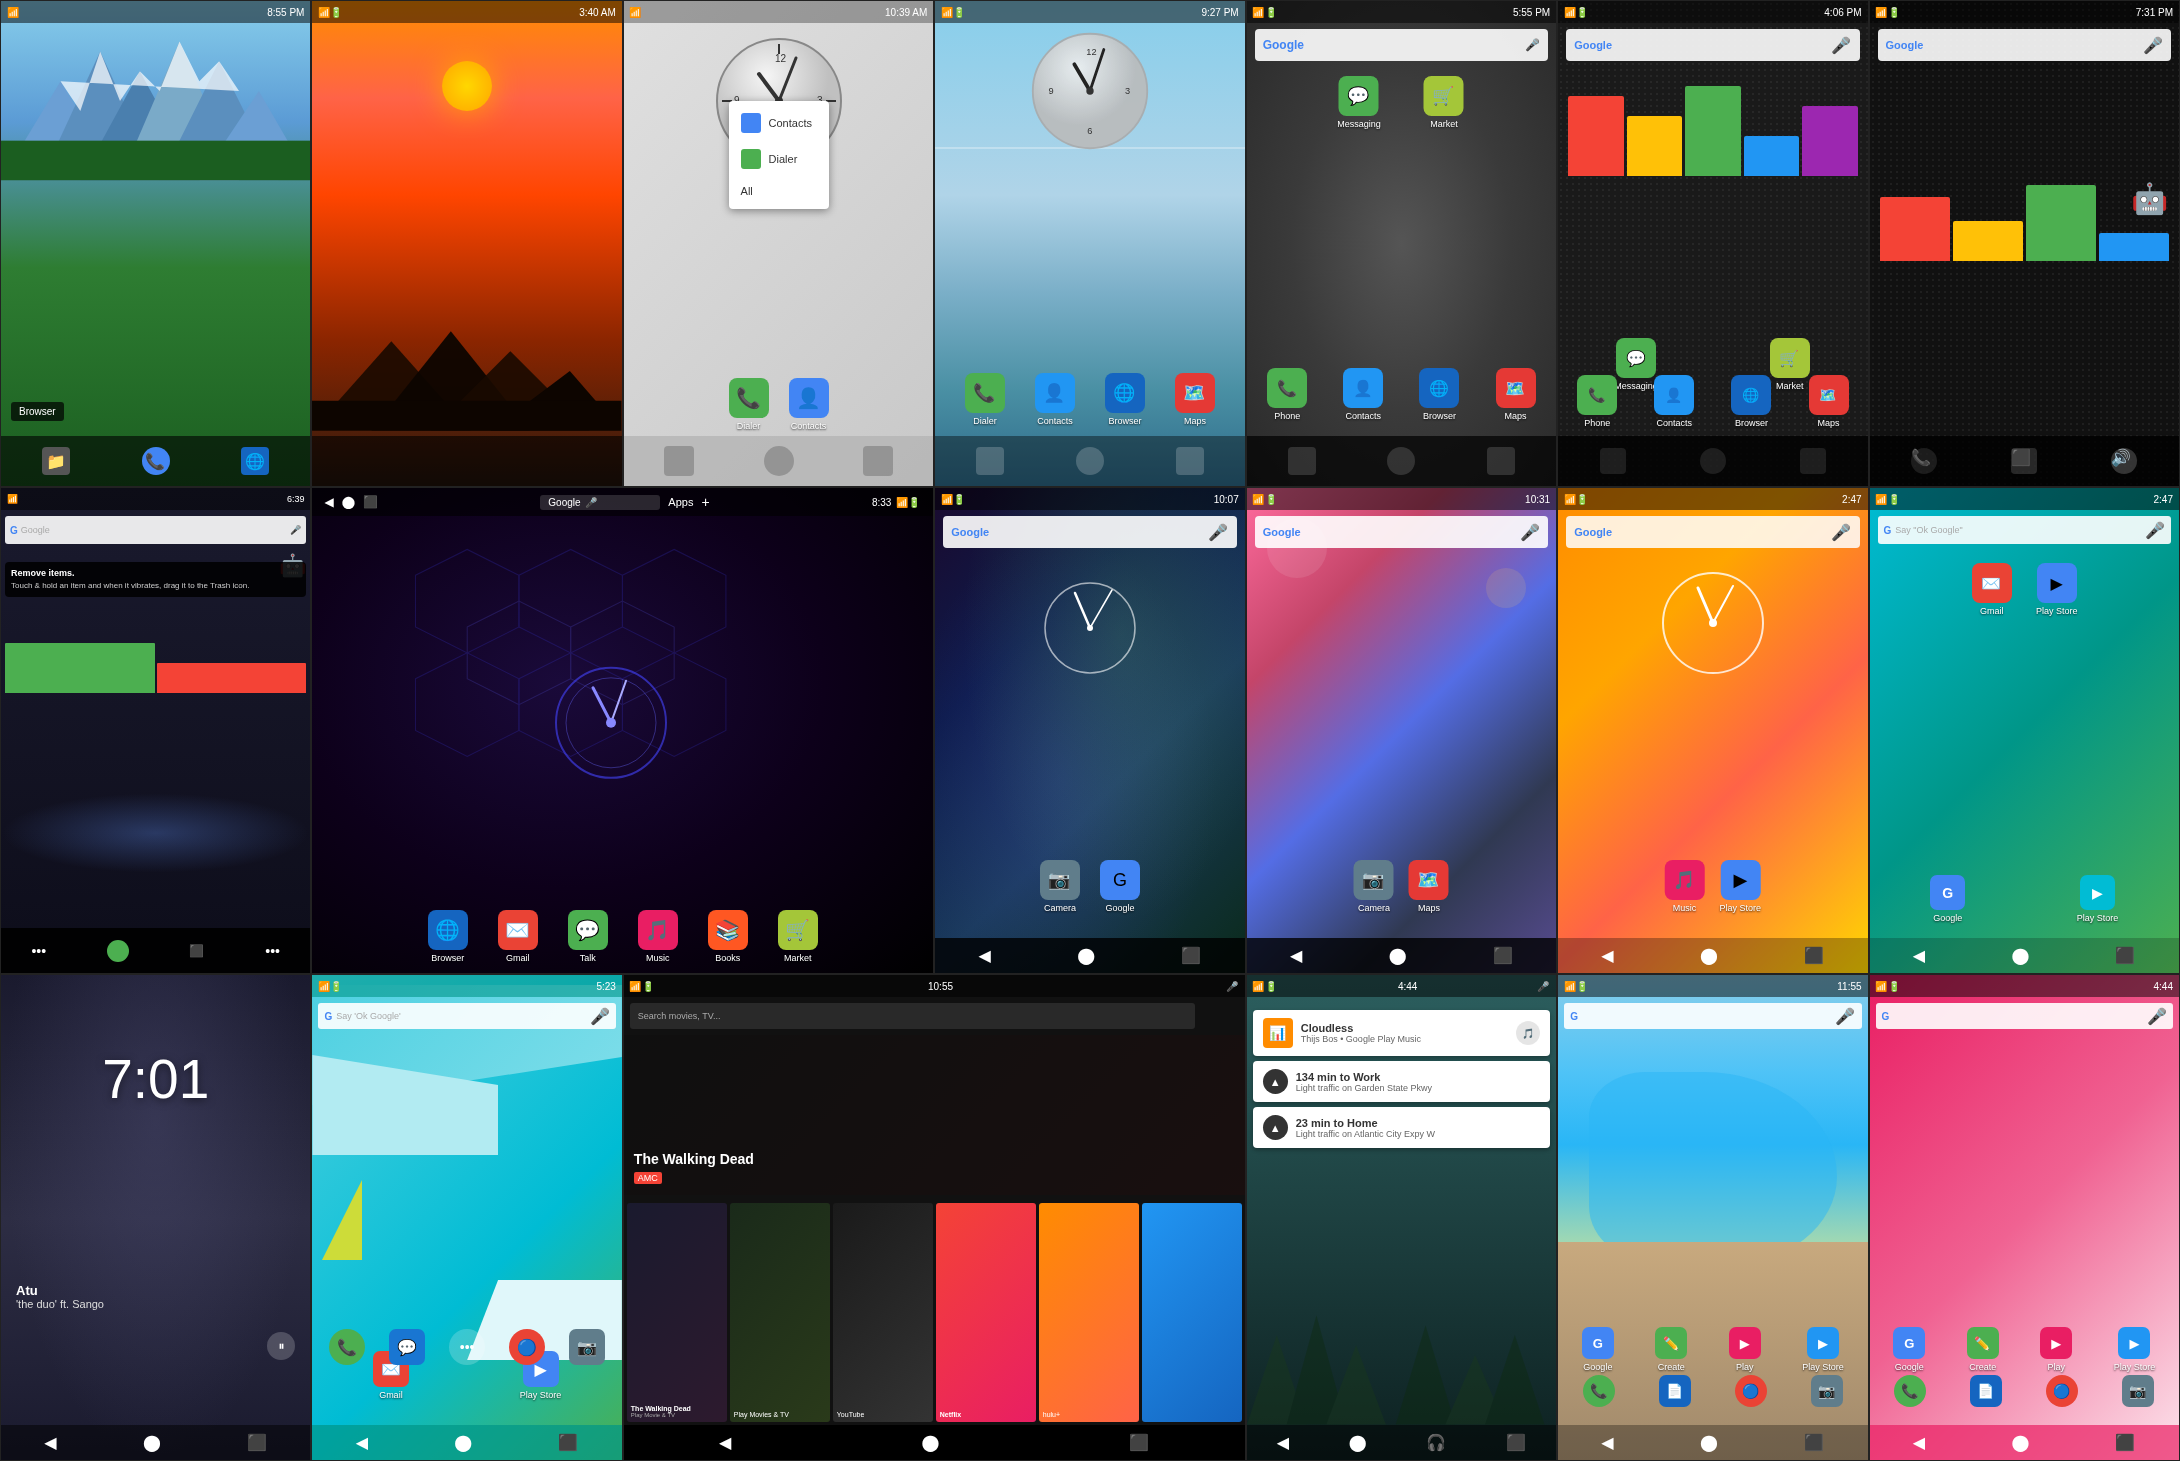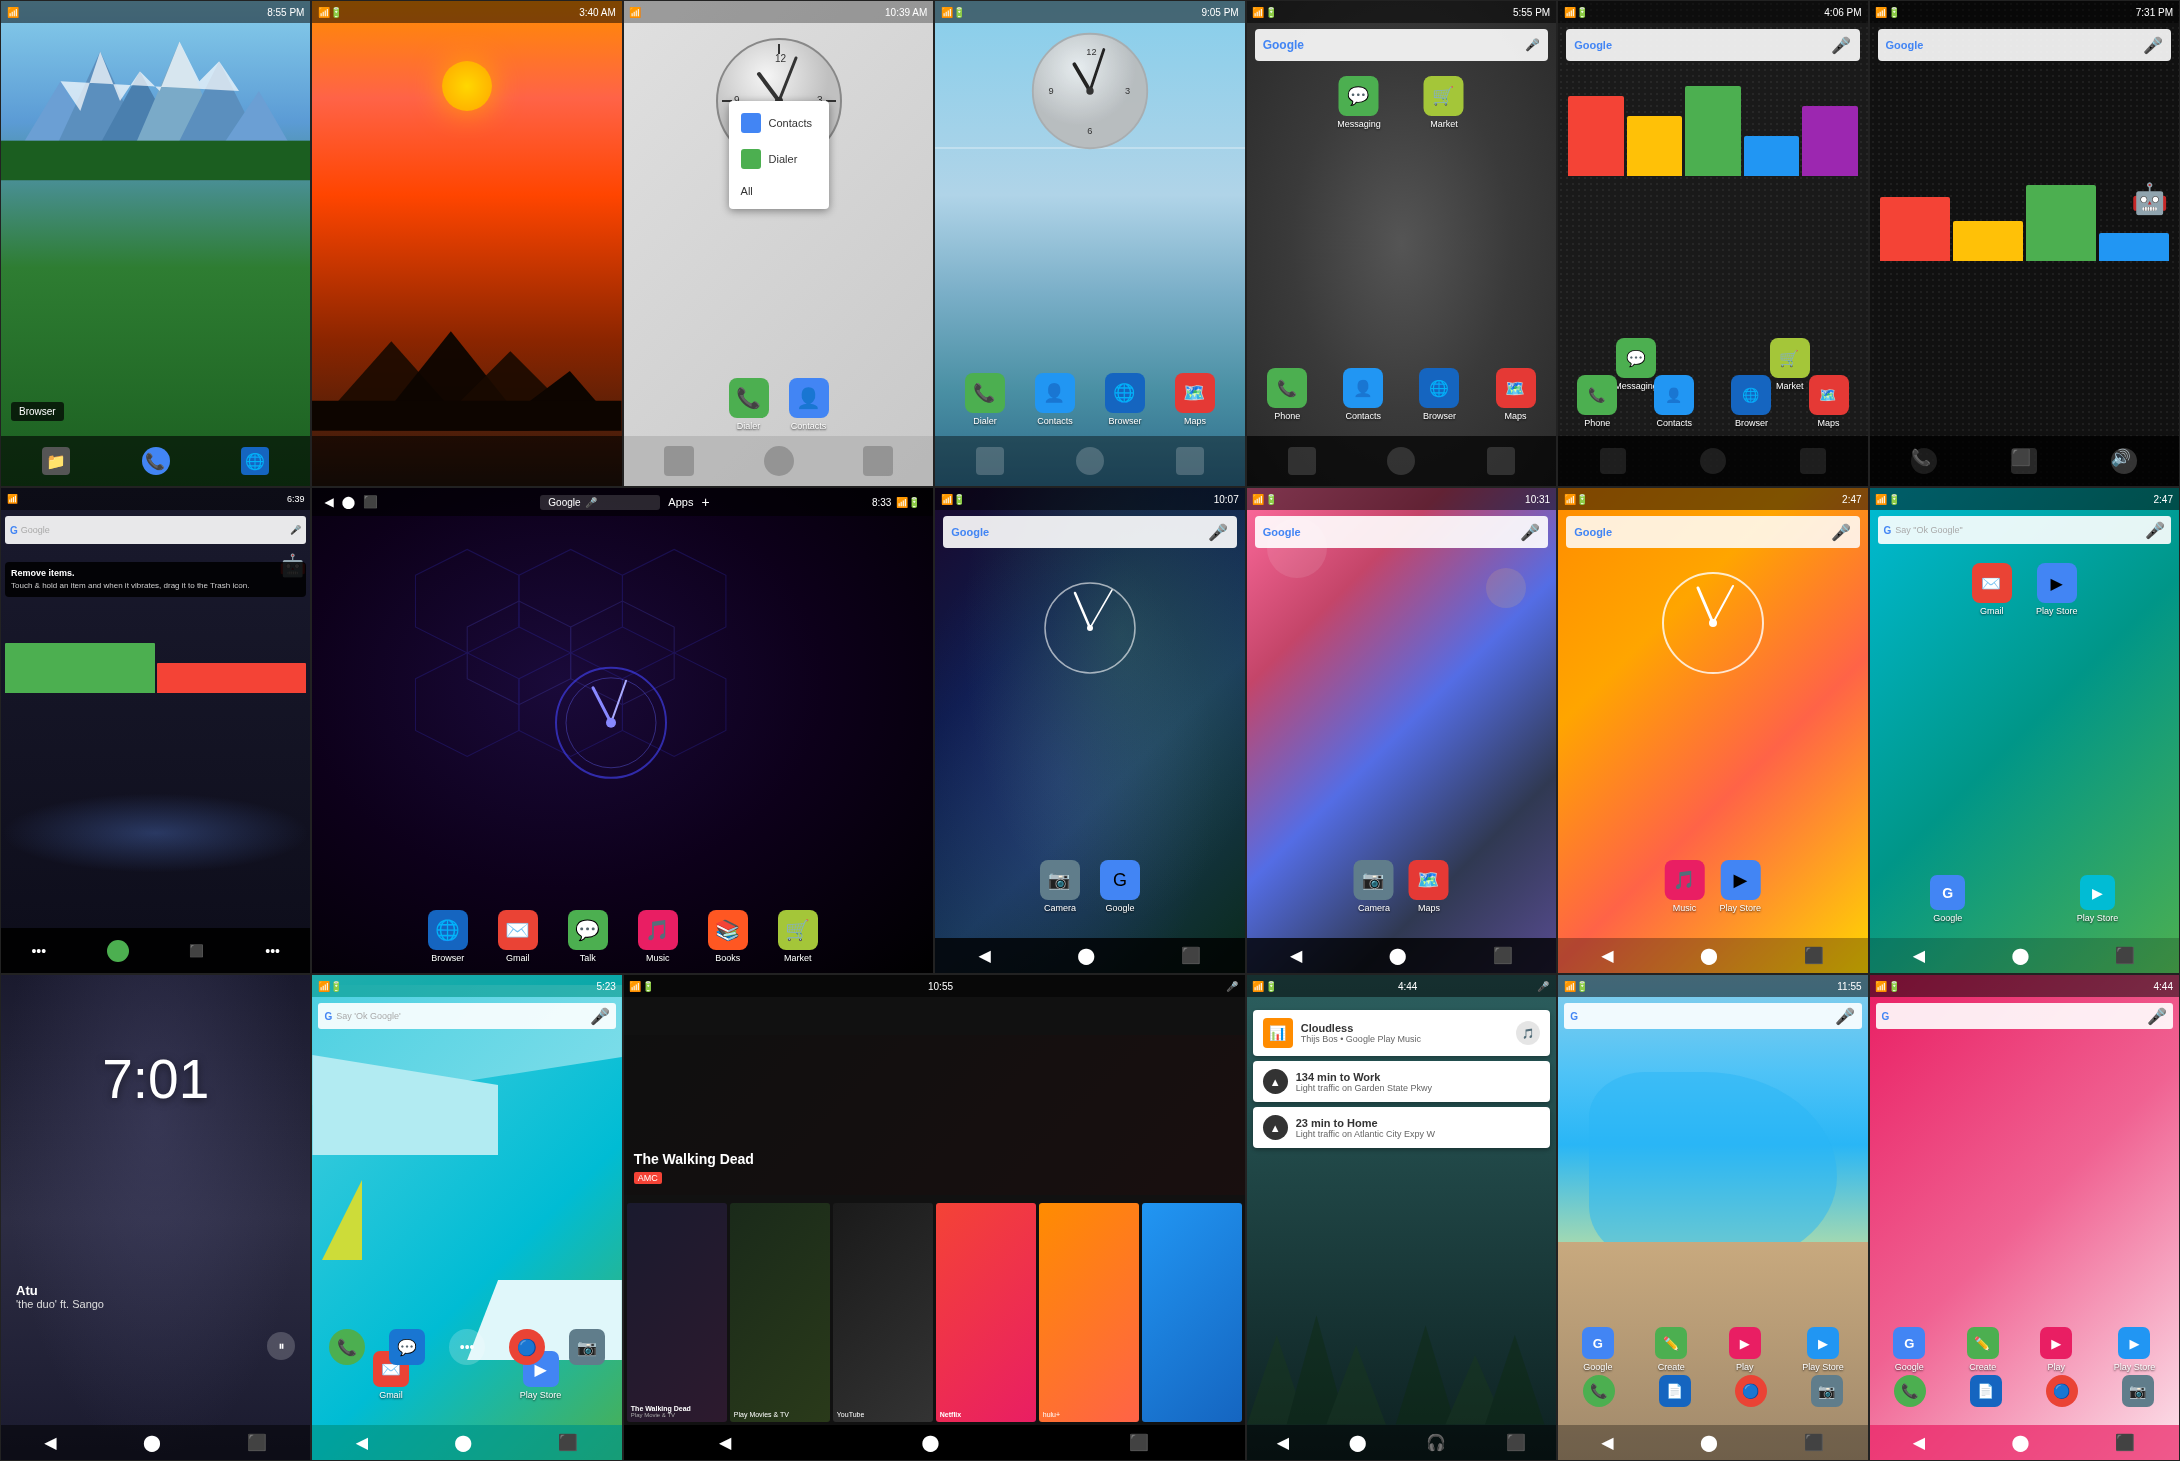--- a/index.html
+++ b/index.html
@@ -237,21 +237,21 @@
     <div class="dock-bar" style="height:50px;background:rgba(180,180,180,0.8);">
       <div style="width:30px;height:30px;background:rgba(0,0,0,0.2);border-radius:4px;"></div>
       <div style="width:30px;height:30px;background:rgba(0,0,0,0.2);border-radius:15px;"></div>
       <div style="width:30px;height:30px;background:rgba(0,0,0,0.2);border-radius:4px;"></div>
     </div>
   </div>
 
   <div class="cell bg-lake" style="position:relative;background:linear-gradient(180deg,#87CEEB 0%,#B0D4E8 40%,#7BAFC8 60%,#4A90A4 80%,#2E6B8A 100%);">
     <div class="status-bar">
       <span>📶🔋</span>
-      <span>9:05 PM</span>
+      <span>9:27 PM</span>
     </div>
 
     <div style="position:absolute;top:30%;left:0;right:0;height:2px;background:rgba(255,255,255,0.3);"></div>
 
     <div style="position:absolute;top:30px;left:50%;transform:translateX(-50%);">
       <svg width="120" height="120" viewBox="0 0 130 130">
         <circle cx="65" cy="65" r="62" fill="url(#clockgrad2)" stroke="#aaa" stroke-width="2" opacity="0.9"></circle>
         <defs>
           <radialGradient id="clockgrad2" cx="40%" cy="30%">
             <stop offset="0%" stop-color="#f0f0f0"></stop>
@@ -757,20 +757,23 @@
     </div>
   </div>
 
   <div class="cell" style="position:relative;background:#111;grid-column:span 2;">
     <div class="status-bar">
       <span>📶🔋</span>
       <span>10:55</span>
       <span>🎤</span>
     </div>
 
+    <div style="position:absolute;top:28px;left:6px;right:50px;height:26px;background:rgba(255,255,255,0.1);border-radius:3px;display:flex;align-items:center;padding:0 8px;">
+      <span style="font-size:9px;color:#aaa;">Search movies, TV...</span>
+    </div>
 
     <div style="position:absolute;top:60px;left:0;right:0;height:160px;background:linear-gradient(135deg,#1a1a1a 0%,#2a1a1a 100%);display:flex;align-items:center;justify-content:flex-end;overflow:hidden;">
 
       <div style="position:absolute;top:0;left:0;right:0;bottom:0;background:rgba(0,0,0,0.4);"></div>
       <div style="position:absolute;bottom:10px;left:10px;">
         <div style="font-size:14px;font-weight:bold;color:#fff;">The Walking Dead</div>
         <div style="font-size:9px;color:#F44336;background:#F44336;color:#fff;padding:1px 4px;display:inline-block;border-radius:2px;margin-top:2px;">AMC</div>
       </div>
     </div>
 

